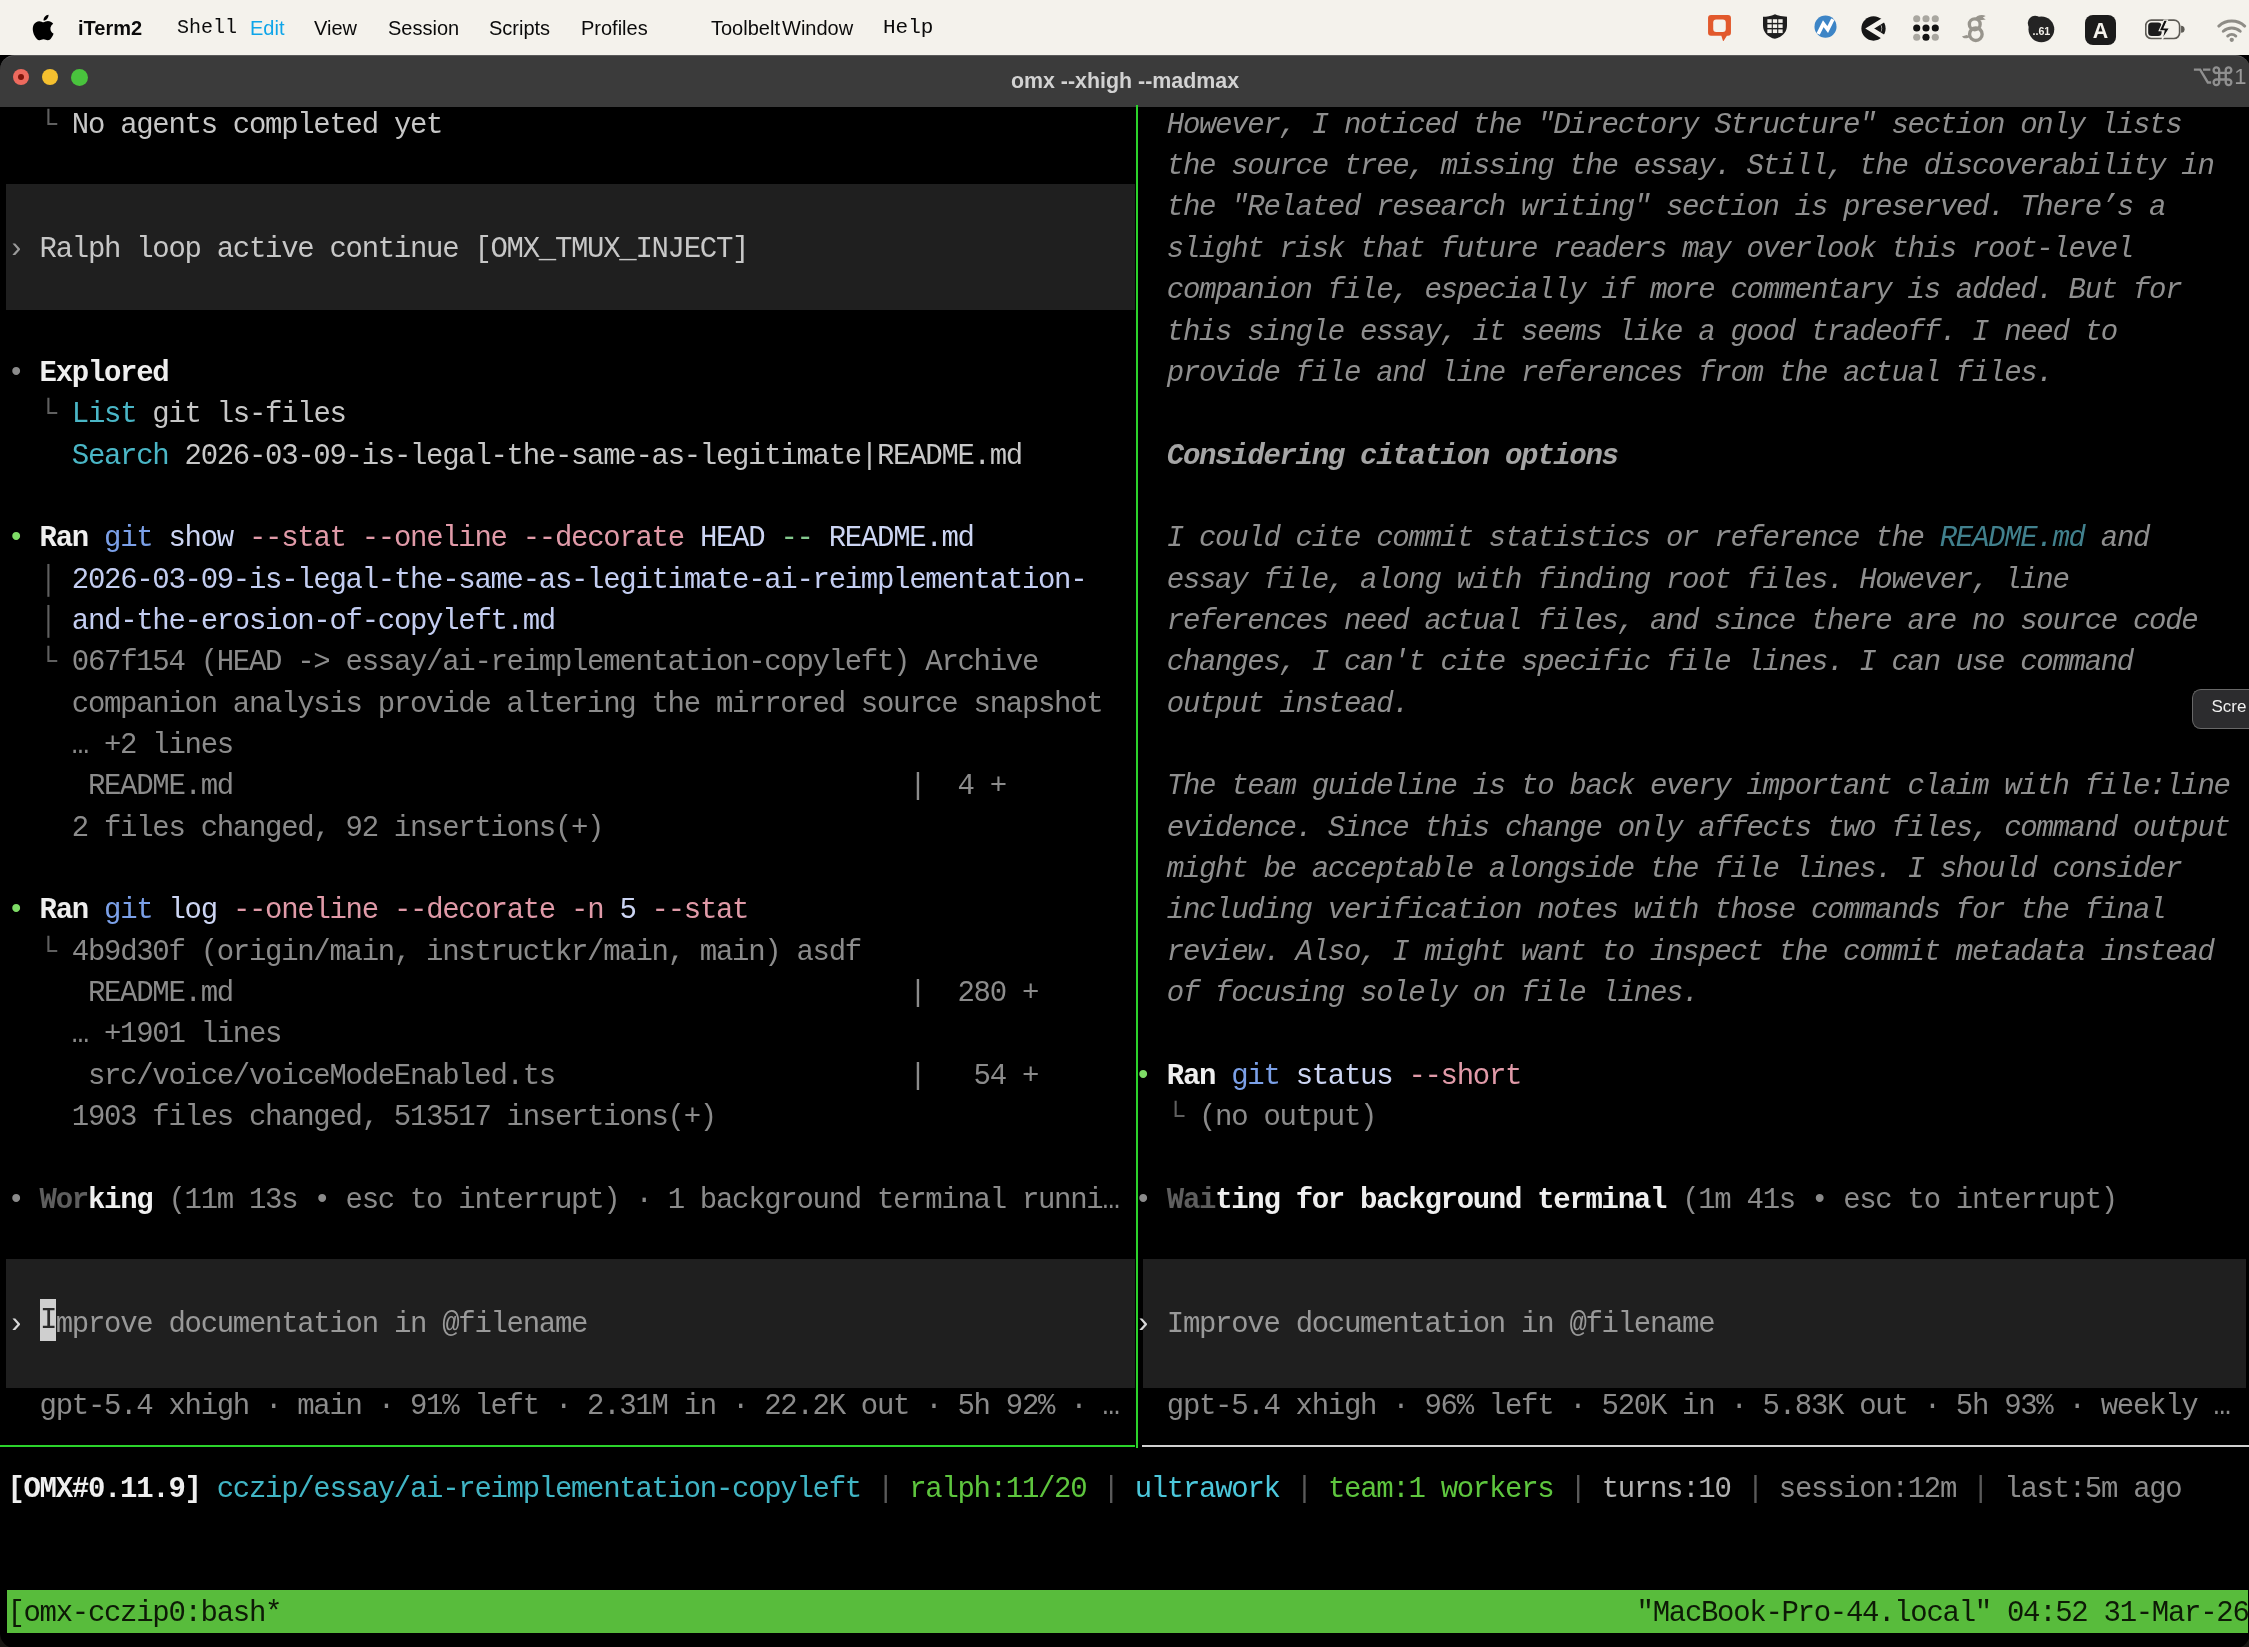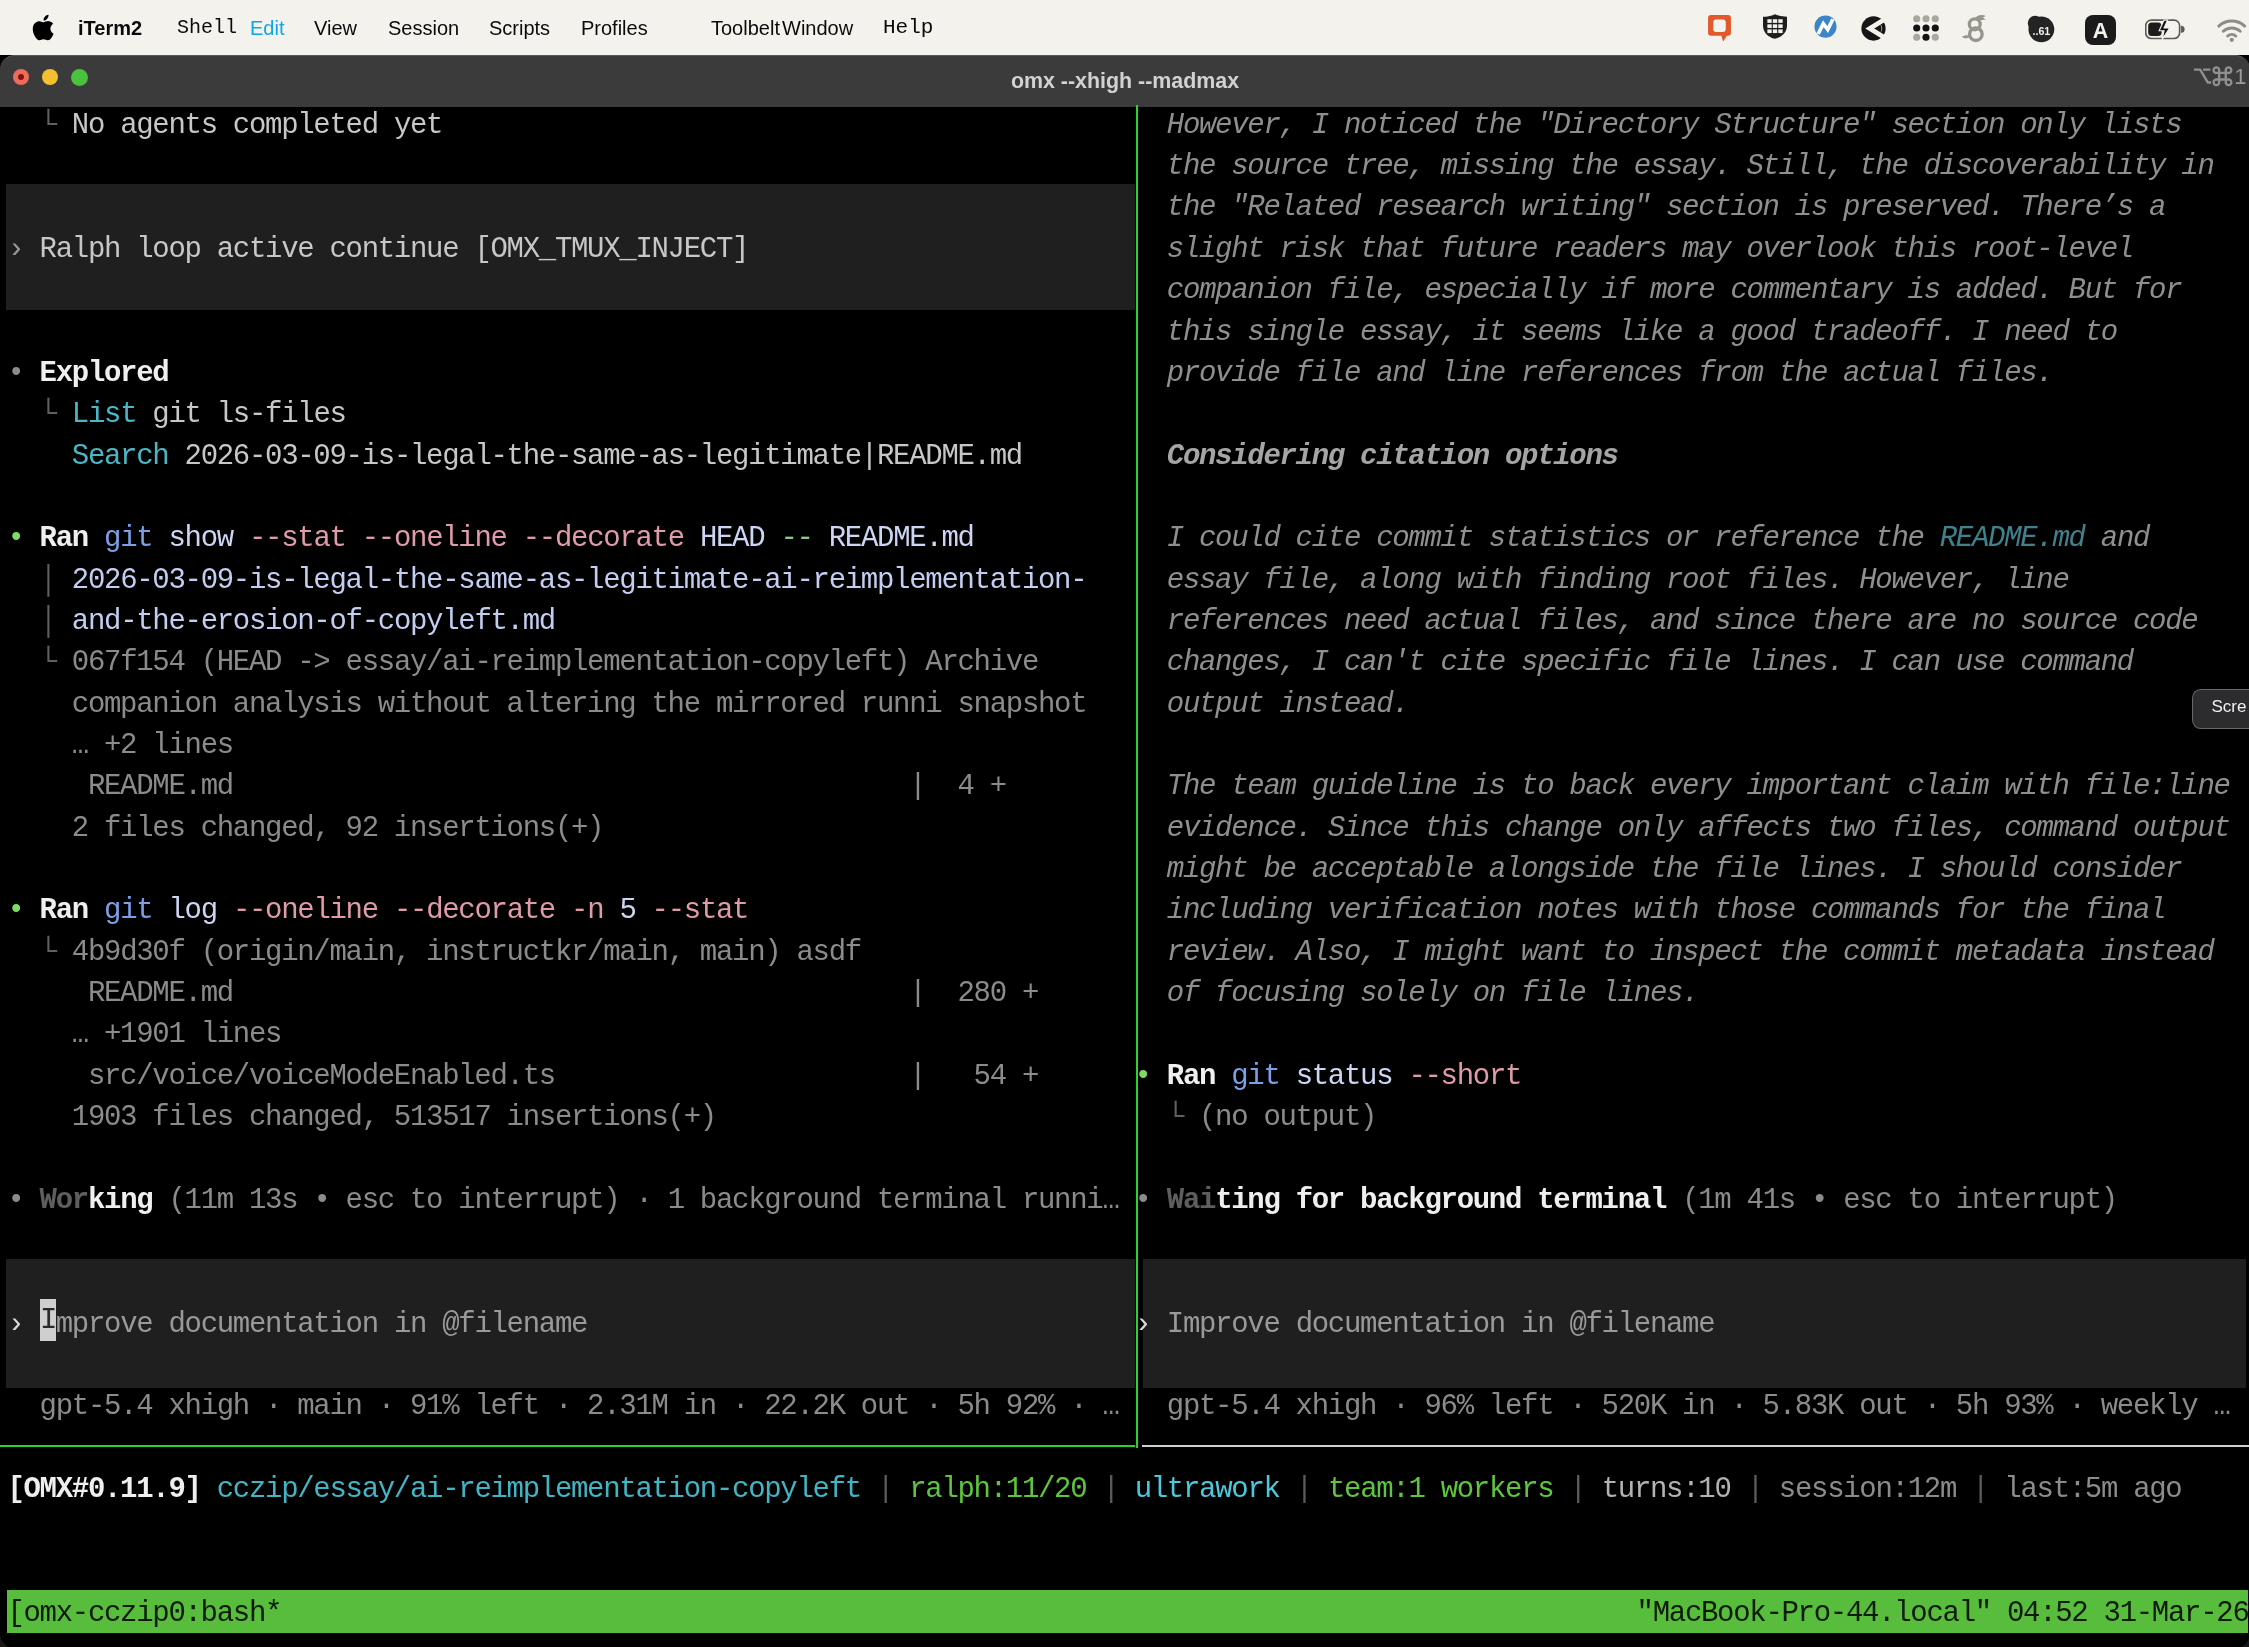--- a/index.html
+++ b/index.html
@@ -146,21 +146,21 @@
 
 <div class="r" style="top:105px">  <i class="tr">└</i> <i class="fg">No agents completed yet</i></div>
 <div class="r" style="top:229px"><i class="pr">›</i> <i class="fg">Ralph loop active continue [OMX_TMUX_INJECT]</i></div>
 <div class="r" style="top:353px"><i class="dim">•</i> <i class="wt">Explored</i></div>
 <div class="r" style="top:394px">  <i class="tr">└</i> <i class="cy">List</i> <i class="fg">git ls-files</i></div>
 <div class="r" style="top:436px">    <i class="cy">Search</i> <i class="fg">2026-03-09-is-legal-the-same-as-legitimate|README.md</i></div>
 <div class="r" style="top:518px"><i class="gb">•</i> <i class="wt">Ran</i> <i class="bl">git</i> <i class="pa">show</i> <i class="pk">--stat</i> <i class="pk">--oneline</i> <i class="pk">--decorate</i> <i class="pa">HEAD</i> <i class="gn">--</i> <i class="pa">README.md</i></div>
 <div class="r" style="top:560px">  <i class="tr">│</i> <i class="pe">2026-03-09-is-legal-the-same-as-legitimate-ai-reimplementation-</i></div>
 <div class="r" style="top:601px">  <i class="tr">│</i> <i class="pe">and-the-erosion-of-copyleft.md</i></div>
 <div class="r" style="top:642px">  <i class="tr">└</i> <i class="dim">067f154 (HEAD -&gt; essay/ai-reimplementation-copyleft) Archive</i></div>
-<div class="r" style="top:684px">    <i class="dim">companion analysis without altering the mirrored runni snapshot</i></div>
+<div class="r" style="top:684px">    <i class="dim">companion analysis provide altering the mirrored source snapshot</i></div>
 <div class="r" style="top:725px">    <i class="dim">… +2 lines</i></div>
 <div class="r" style="top:766px">     <i class="dim">README.md</i>                                          <i class="dim">|</i>  <i class="dim">4</i> <i class="dim">+</i></div>
 <div class="r" style="top:808px">    <i class="dim">2 files changed, 92 insertions(+)</i></div>
 <div class="r" style="top:890px"><i class="gb">•</i> <i class="wt">Ran</i> <i class="bl">git</i> <i class="pa">log</i> <i class="pk">--oneline</i> <i class="pk">--decorate</i> <i class="pk">-n</i> <i class="pa">5</i> <i class="pk">--stat</i></div>
 <div class="r" style="top:932px">  <i class="tr">└</i> <i class="dim">4b9d30f (origin/main, instructkr/main, main) asdf</i></div>
 <div class="r" style="top:973px">     <i class="dim">README.md</i>                                          <i class="dim">|</i>  <i class="dim">280</i> <i class="dim">+</i></div>
 <div class="r" style="top:1014px">    <i class="dim">… +1901 lines</i></div>
 <div class="r" style="top:1056px">     <i class="dim">src/voice/voiceModeEnabled.ts</i>                      <i class="dim">|</i>   <i class="dim">54</i> <i class="dim">+</i></div>
 <div class="r" style="top:1097px">    <i class="dim">1903 files changed, 513517 insertions(+)</i></div>
 <div class="r" style="top:1180px"><i class="dim">•</i> <i class="bb">Wor</i><i class="wt">king</i> <i class="dim">(11m 13s • esc to interrupt) · 1 background terminal runni…</i></div>

